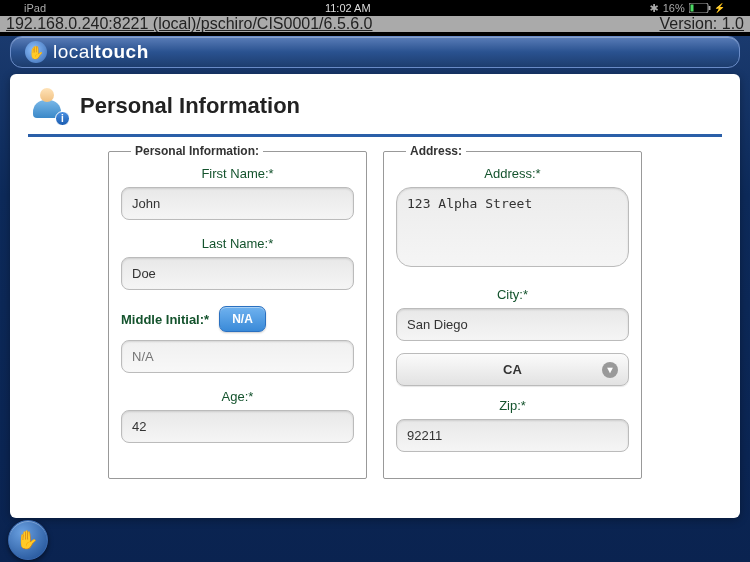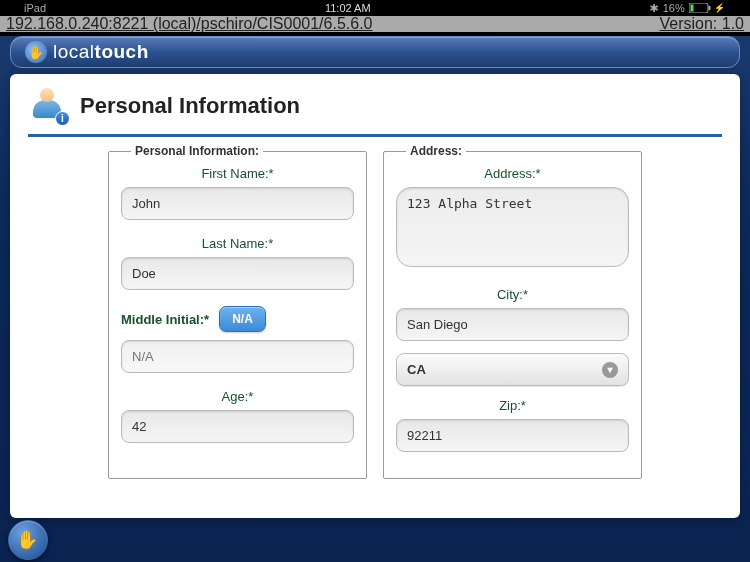--- a/index.html
+++ b/index.html
@@ -151,20 +151,21 @@
       background: linear-gradient(to bottom, #fbfbfb, #e2e2e2);
       border: 1px solid #bbb;
       border-radius: 8px;
       padding: 8px 10px;
       font-size: 13px;
       font-weight: 700;
       color: #333;
       text-align: center;
       display: flex;
       align-items: center;
+      justify-content: center;
       position: relative;
       margin-bottom: 12px;
       box-shadow: 0 1px 1px rgba(0,0,0,0.1);
     }
     .select-chevron {
       position: absolute;
       right: 10px;
       width: 16px; height: 16px;
       background: #999;
       border-radius: 50%;

